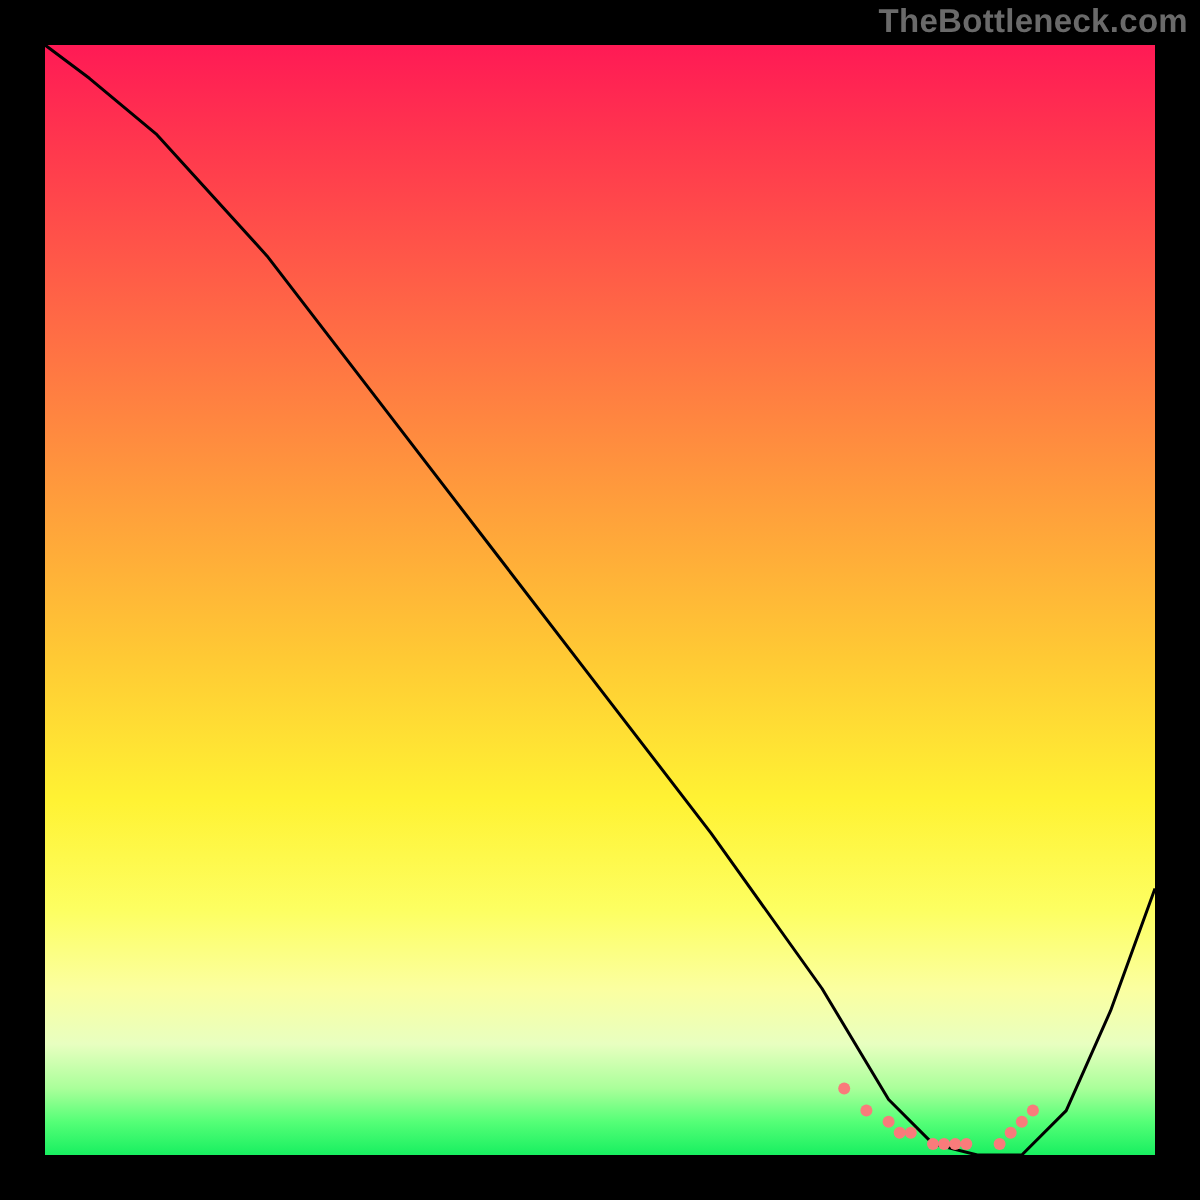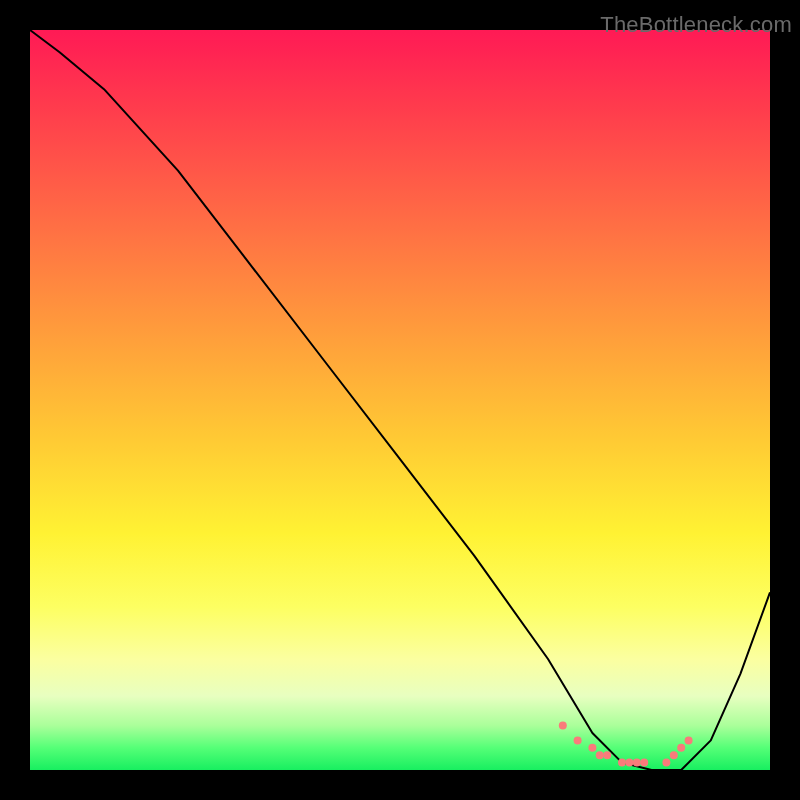--- a/index.html
+++ b/index.html
@@ -28,25 +28,25 @@
       #fdff62 78%,
       #fbffa0 85%,
       #e8ffc0 90%,
       #aaff9a 94%,
       #55ff77 97%,
       #18ef60 100%
     );
   }
   .watermark {
     position: absolute;
-    top: 12px;
+    top: 1px;
     right: 8px;
     color: #6a6a6a;
     font-size: 22px;
-    font-weight: 400;
+    font-weight: 700;
     letter-spacing: 0.2px;
     user-select: none;
   }
   svg.curve {
     position: absolute;
     left: 0; top: 0;
     width: 740px; height: 740px;
     overflow: visible;
   }
 </style>

